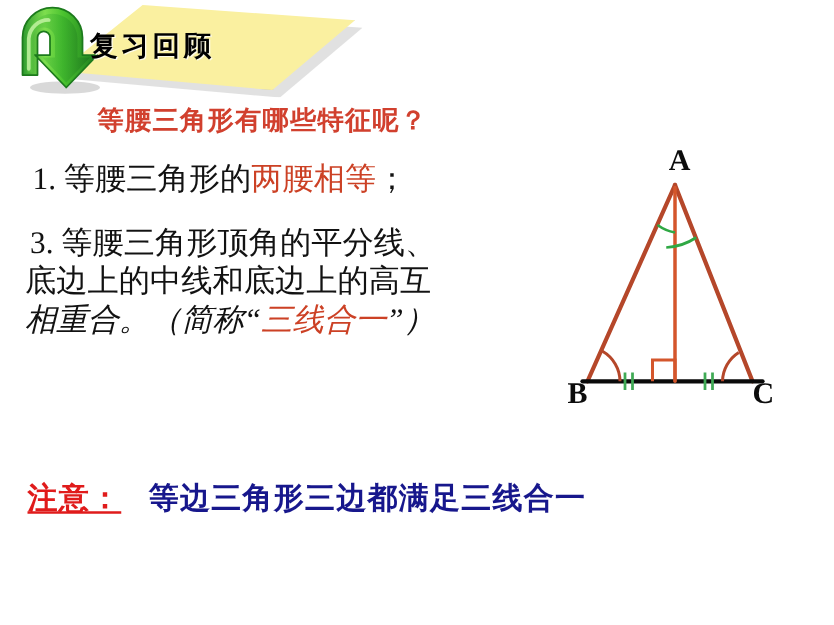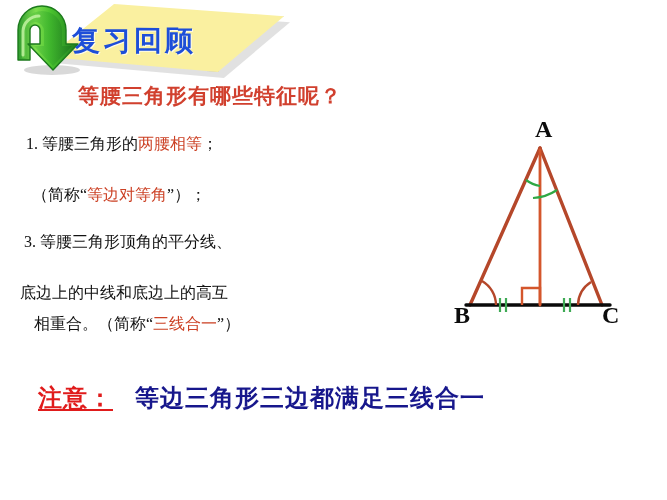--- a/index.html
+++ b/index.html
@@ -41,24 +41,24 @@
     height: 68px;
     background: rgba(170,170,170,0.35);
     clip-path: polygon(28% 0%, 100% 18%, 72% 100%, 0% 78%);
     z-index: -1;
   }
   #banner-title {
     position: absolute;
     left: 72px;
     top: 22px;
     font-family: "DejaVu Sans", sans-serif;
-    font-size: 28px;
+    font-size: 22px;
     font-weight: bold;
     letter-spacing: 3px;
-    color: #1d4ed8;
+    color: #000000;
     text-shadow: 1px 1px 0 rgba(255,255,255,0.8);
   }
   #banner-arrow {
     position: absolute;
     left: 12px;
     top: 0px;
     width: 76px;
     height: 76px;
   }
 
@@ -75,43 +75,42 @@
   }
 
   
   #content-list {
     position: absolute;
     left: 18px;
     top: 128px;
     width: 440px;
   }
   .list-line {
-    font-size: 16px;
+    font-size: 25px;
     line-height: 31px;
     color: #121212;
     white-space: nowrap;
     letter-spacing: 0px;
   }
   .line-1  { margin-left: 8px; margin-bottom: 20px; }
   .line-2a { margin-left: 6px; }
   .line-2b { margin-left: 14px; margin-bottom: 16px; }
   .line-3a { margin-left: 6px; }
-  .line-3b { margin-left: 2px; margin-top: 20px; }
-  .line-3c { margin-left: 16px; }
+  .line-3b { margin-left: 2px; }
+  .line-3c { margin-left: 2px; font-style: italic; }
   .hl-red {
     color: #cc4125;
   }
 
   
   #note-row {
     position: absolute;
     left: 22px;
     top: 382px;
     white-space: nowrap;
-    margin-left: 16px;
   }
   #note-label {
     font-size: 24px;
     font-weight: bold;
     color: #e01b1b;
     text-decoration: underline;
     text-underline-offset: 3px;
     letter-spacing: 1px;
   }
   #note-text {
@@ -175,23 +174,20 @@
 </div>
 
 <div id="main-heading">等腰三角形有哪些特征呢？</div>
 
 <div id="content-list">
 
   <div class="list-line line-1">
     <span>1. 等腰三角形的</span><span class="hl-red">两腰相等</span><span>；</span>
   </div>
 
-  <div class="list-line line-2b">
-    <span>（简称“</span><span class="hl-red">等边对等角</span><span>”）；</span>
-  </div>
 
   <div class="list-line line-3a">3. 等腰三角形顶角的平分线、</div>
   <div class="list-line line-3b">底边上的中线和底边上的高互</div>
   <div class="list-line line-3c">
     <span>相重合。（简称“</span><span class="hl-red">三线合一</span><span>”）</span>
   </div>
 </div>
 
 <div id="note-row">
   <span id="note-label">注意：</span><span id="note-text">等边三角形三边都满足三线合一</span>

